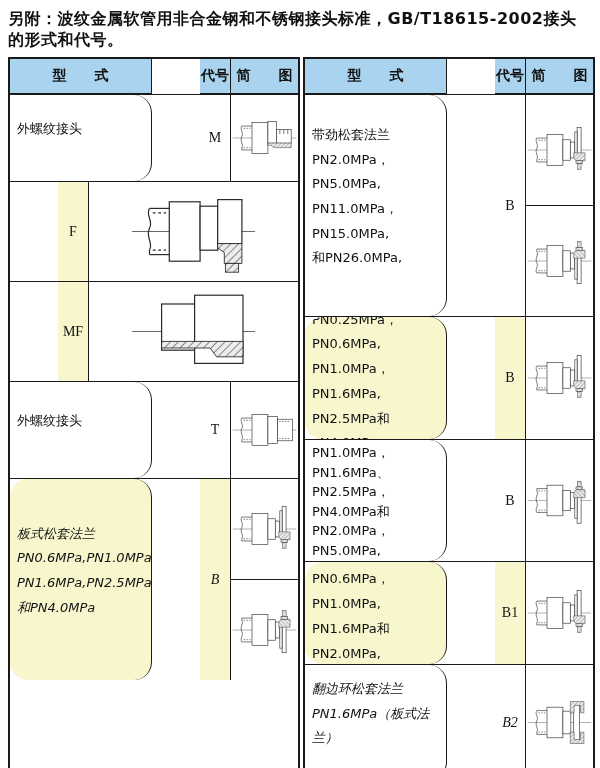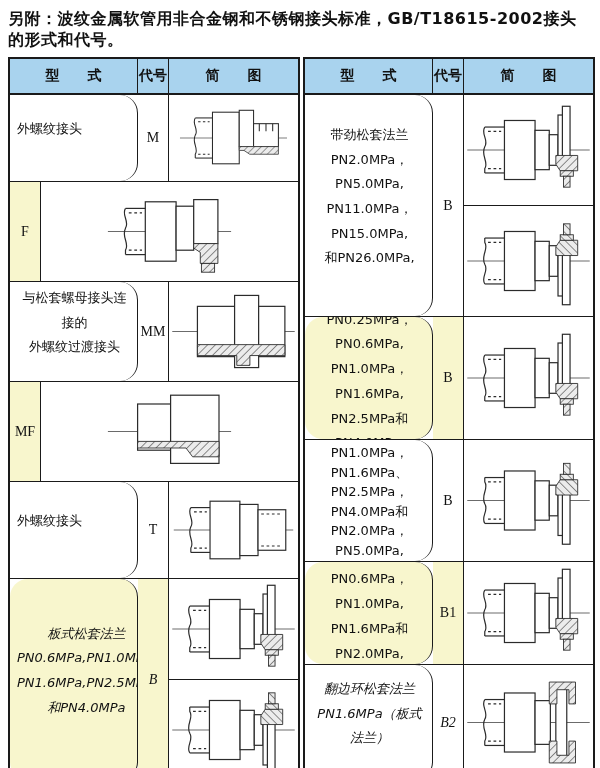--- a/index.html
+++ b/index.html
@@ -4,22 +4,22 @@
 <style>
   html,body{margin:0;padding:0;background:#ffffff;}
   body{width:600px;height:768px;font-family:"DejaVu Sans","Liberation Sans",sans-serif;color:#111;overflow:hidden;}
   .page-title{padding:9px 8px 6px 8px;font-size:16px;font-weight:bold;letter-spacing:0.5px;}
   .tables{display:flex;gap:3px;margin:0 5px 0 8px;}
   .tbl{width:292px;border:2px solid #1a1a1a;background:#fff;box-sizing:border-box;}
   .tr{display:flex;border-bottom:1px solid #1a1a1a;box-sizing:border-box;}
   .tr:last-child{border-bottom:none;font-style:italic;}
   .td{border-right:1px solid #1a1a1a;box-sizing:border-box;overflow:hidden;}
   .td:last-child{border-right:none;text-align:right;}
-  .c1{width:128px;flex:none;text-align:center;}
-  .c2{width:31px;flex:none;}
+  .c1{width:142px;flex:none;}
+  .c2{width:31px;flex:none;margin-left:48px;}
   .c3{flex:1;display:flex;flex-direction:column;}
   .head{height:36px;}
   .head .td{background:#a9d3ee;display:flex;align-items:center;justify-content:center;
             font-size:14px;font-weight:bold;border-bottom:1px solid #1a1a1a;}
   .type{display:flex;align-items:center;padding:4px 5px 21px 7px;font-size:13px;
         line-height:1.9;white-space:pre-line;border-radius:18px;}
   .tight{line-height:1.5;}
   .code{display:flex;align-items:center;justify-content:center;
         font-family:"Liberation Serif","DejaVu Serif",serif;font-size:14px;}
   .hl{background:#f8f6cd;}
@@ -134,32 +134,20 @@
       <div class="td c2 code hl">F</div>
       <div class="td c3">
           <div class="dia">
         <svg class="fit" viewBox="0 0 118 90">
               <use href="#g-f"></use>
             </svg>
           </div>
         </div>
     </div>
 
-    <div class="tr" style="height:100px">
-      <div class="td c1 type">与松套螺母接头连接的
-外螺纹过渡接头</div>
-      <div class="td c2 code">MM</div>
-      <div class="td c3">
-          <div class="dia">
-        <svg class="fit" viewBox="0 0 118 90">
-              <use href="#g-mm"></use>
-            </svg>
-          </div>
-        </div>
-    </div>
 
     <div class="tr" style="height:100px">
       <div class="td c2 code hl">MF</div>
       <div class="td c3">
           <div class="dia">
         <svg class="fit" viewBox="0 0 118 90">
               <use href="#g-mf"></use>
             </svg>
           </div>
         </div>

